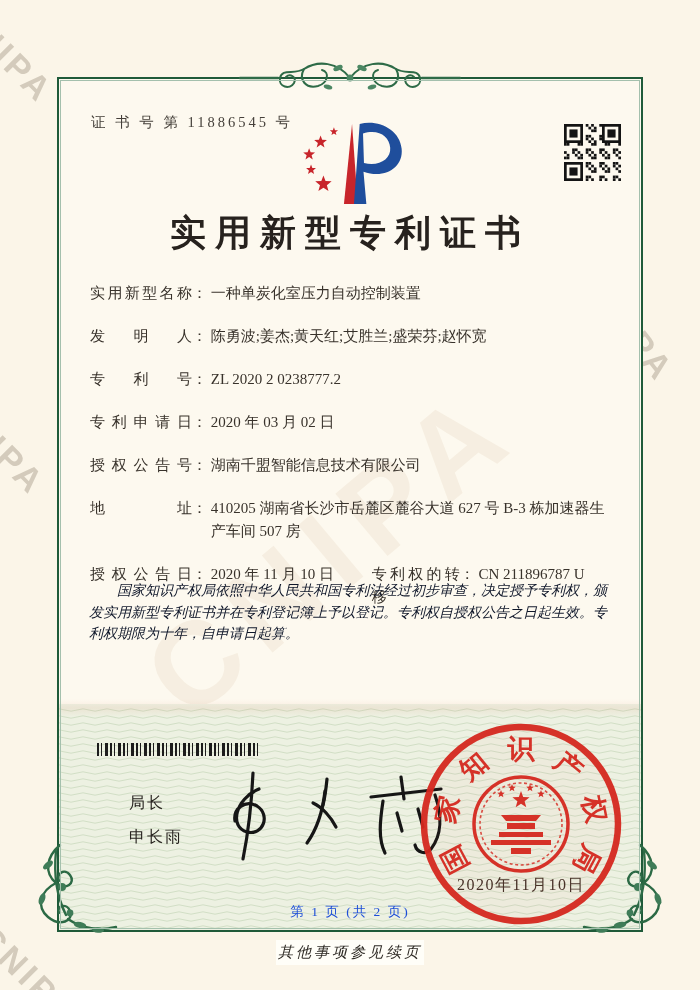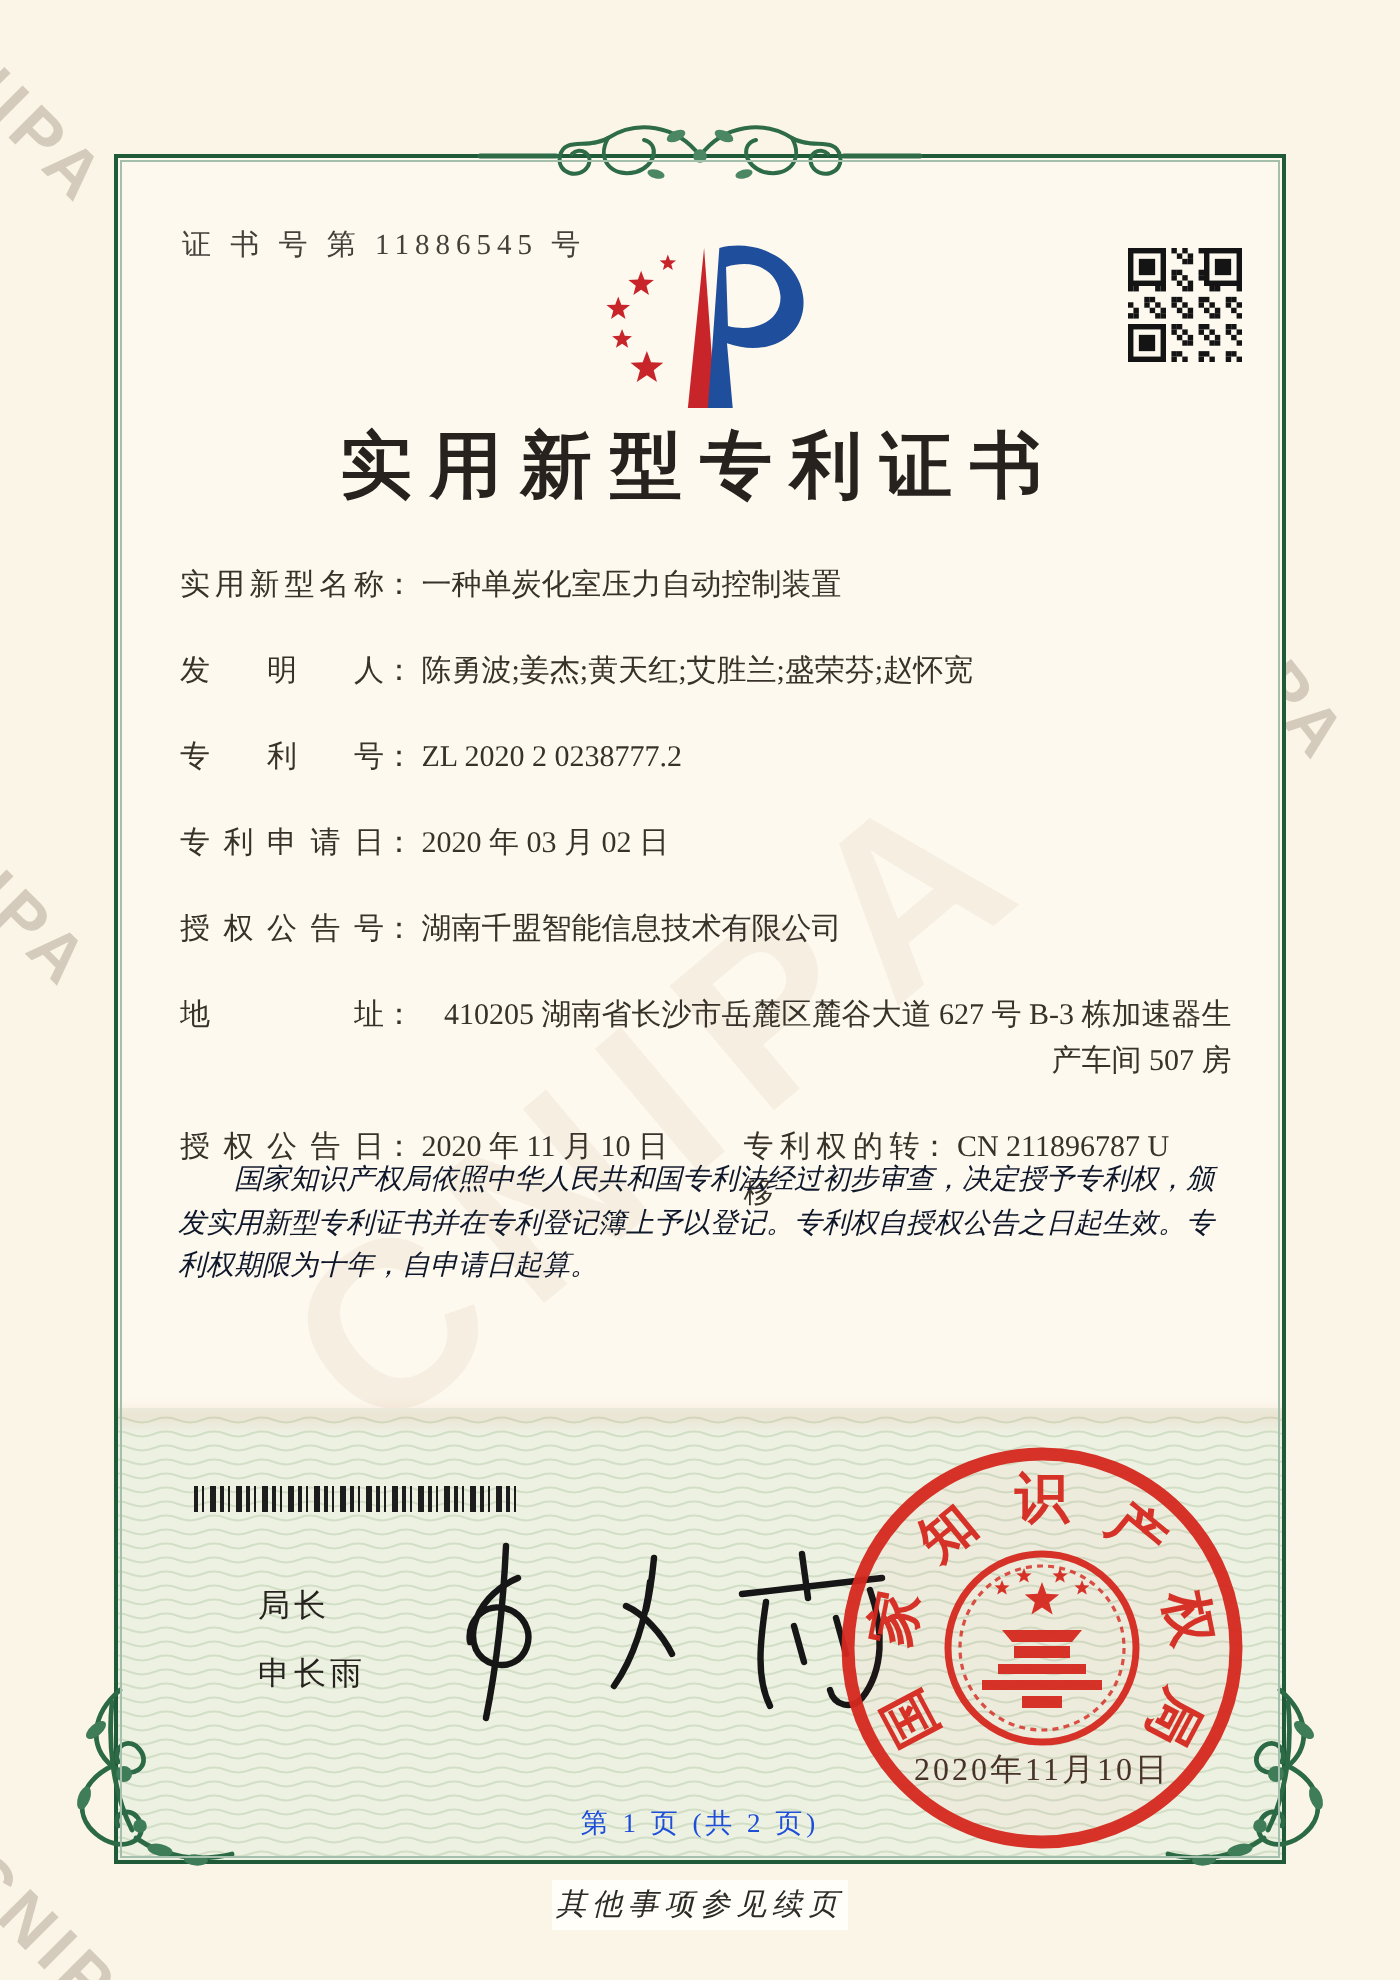--- a/index.html
+++ b/index.html
@@ -42,21 +42,21 @@
   .qr{position:absolute;left:505px;top:45px;width:57px;height:57px;}
   .title{
     position:absolute;left:0;top:130px;width:100%;text-align:center;
     font-size:36px;font-weight:700;letter-spacing:9px;color:#27221e;
   }
   
   .fields{position:absolute;left:31px;top:203px;width:528px;font-size:15px;color:#38322b;}
   .f-row{margin-bottom:20px;line-height:23px;}
   .f-label{display:inline-block;width:102px;text-align:justify;text-align-last:justify;vertical-align:top;}
   .f-colon{vertical-align:top;}
-  .f-value{display:inline-block;max-width:405px;vertical-align:top;text-align:right;}
+  .f-value{display:inline-block;max-width:405px;vertical-align:top;}
   .f-pair2{margin-left:34px;}
   .f-pair2 .f-label{width:88px;}
   
   .paras{
     position:absolute;left:30px;top:501px;width:530px;
     font-size:14px;line-height:21.5px;color:#0f172a;font-style:italic;
   }
   .paras p{margin:0;text-indent:2em;}
   
   .guilloche{

